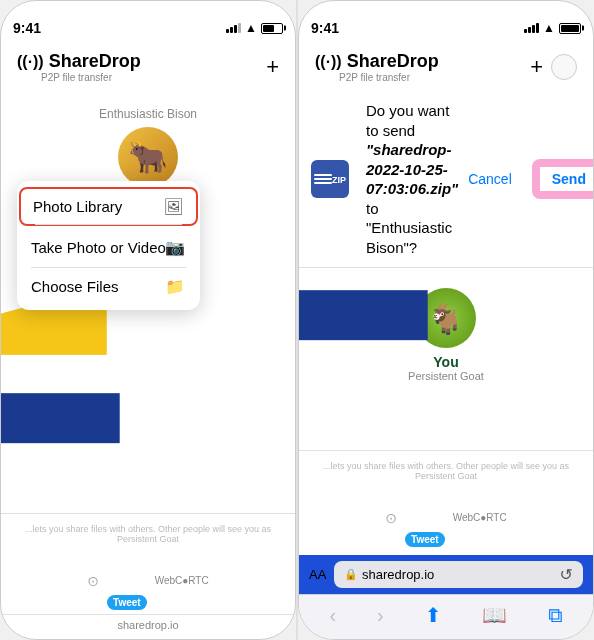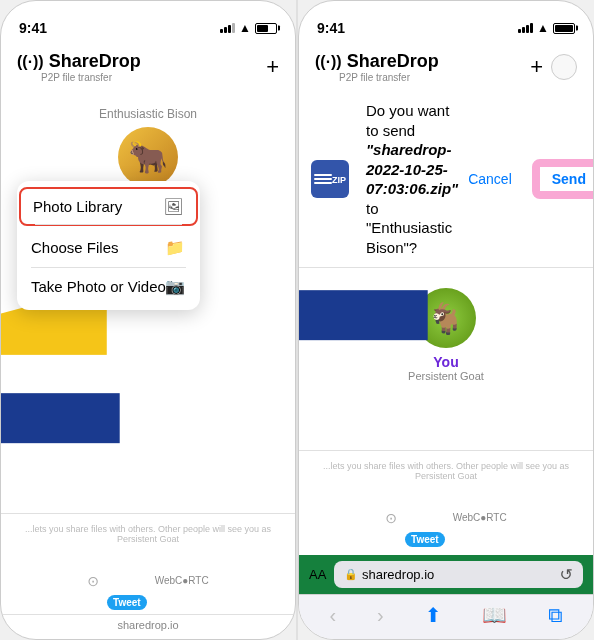--- a/index.html
+++ b/index.html
@@ -25,21 +25,21 @@
       display: flex;
       flex-direction: column;
     }
 
     
     .status-bar {
       height: 44px;
       display: flex;
       align-items: center;
       justify-content: space-between;
-      padding: 10px 18px 0;
+      padding: 10px 12px 0;
       font-size: 13px;
       font-weight: 600;
       color: #000;
       flex-shrink: 0;
       text-align: right;
     }
     .status-bar .time { font-weight: 700; font-size: 14px; }
     .status-icons { display: flex; align-items: center; gap: 4px; }
     .signal-bars { display: flex; align-items: flex-end; gap: 1px; }
     .signal-bars span {
@@ -215,21 +215,21 @@
       font-weight: 600;
       margin-top: 44px;
     }
     .footer-domain {
       font-size: 11px;
       color: #888;
     }
 
     
     .browser-bar {
-      background: #15803d;
+      background: #1d4ed8;
       padding: 6px 10px;
       display: flex;
       align-items: center;
       gap: 8px;
       flex-shrink: 0;
     }
     .browser-aa { font-size: 13px; color: #000; font-weight: 500; }
     .browser-url-bar {
       flex: 1;
       background: #e5e5ea;
@@ -333,21 +333,21 @@
     }
     .you-avatar {
       width: 60px; height: 60px;
       border-radius: 50%;
       background: #8fbf40;
       display: flex;
       align-items: center;
       justify-content: center;
       font-size: 30px;
     }
-    .you-label { font-size: 14px; font-weight: 600; color: #6d28d9; margin-top: 6px; }
+    .you-label { font-size: 14px; font-weight: 600; color: #14532d; margin-top: 6px; }
     .you-sublabel { font-size: 11px; color: #888; }
 
     
     .goat-bg { background: radial-gradient(circle, #8fcc40, #5a9010); }
 
     
     .footer-small {
       font-size: 9px; color: #bbb; text-align: center; padding: 4px 8px;
     }
   </style>
@@ -393,27 +393,27 @@
     </div>
 
     <div class="context-menu">
 
       <div class="context-menu-item highlighted">
         <span>Photo Library</span>
         <span class="menu-icon">🖼</span>
       </div>
 
       <div class="context-menu-item">
+        <span>Take Photo or Video</span>
+        <span class="menu-icon">📷</span>
+      </div>
+
+      <div class="context-menu-item">
         <span>Choose Files</span>
         <span class="menu-icon">📁</span>
-      </div>
-
-      <div class="context-menu-item">
-        <span>Take Photo or Video</span>
-        <span class="menu-icon">📷</span>
       </div>
     </div>
 
     <div class="bg-decoration">
       <div class="bg-stripe-yellow"></div>
       <div class="bg-stripe-blue"></div>
     </div>
   </div>
 
   <div class="app-footer">

